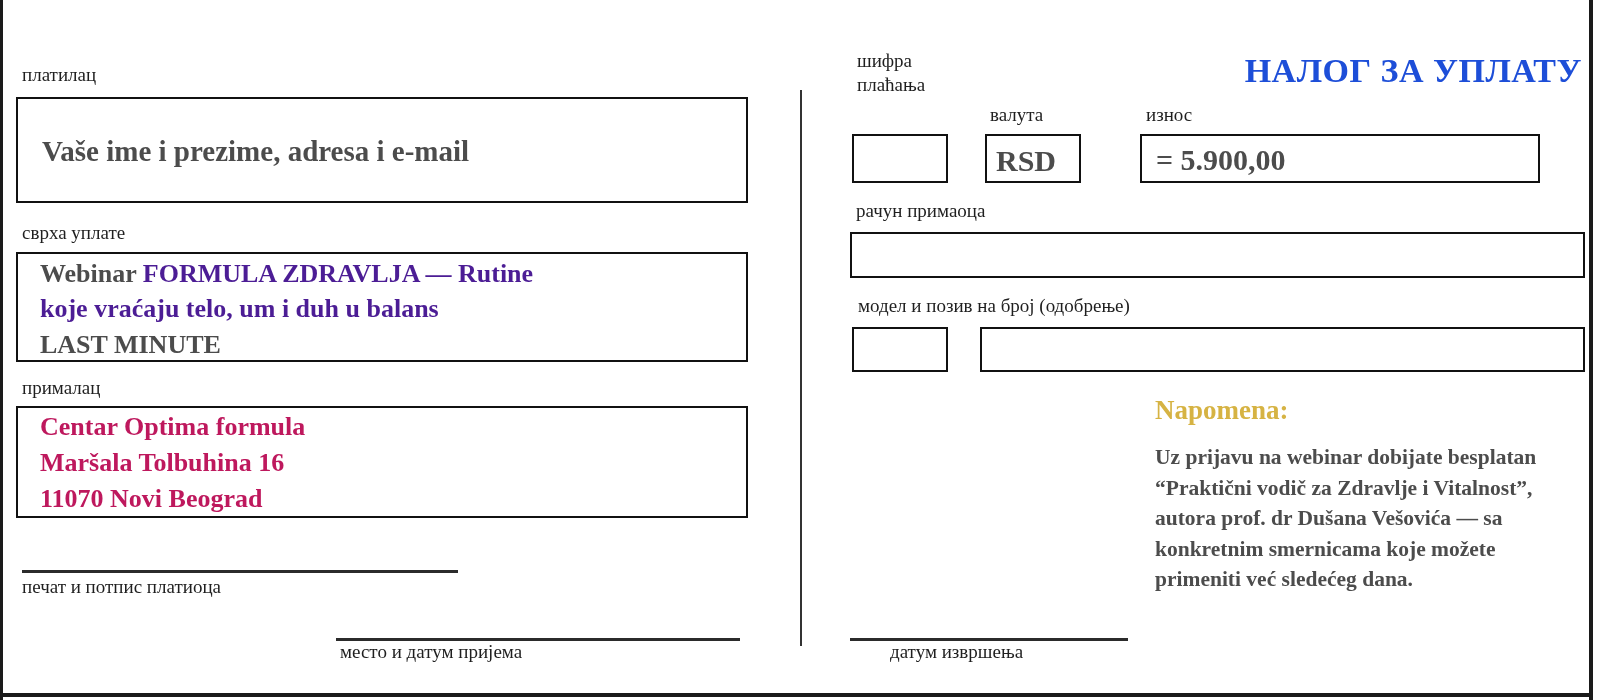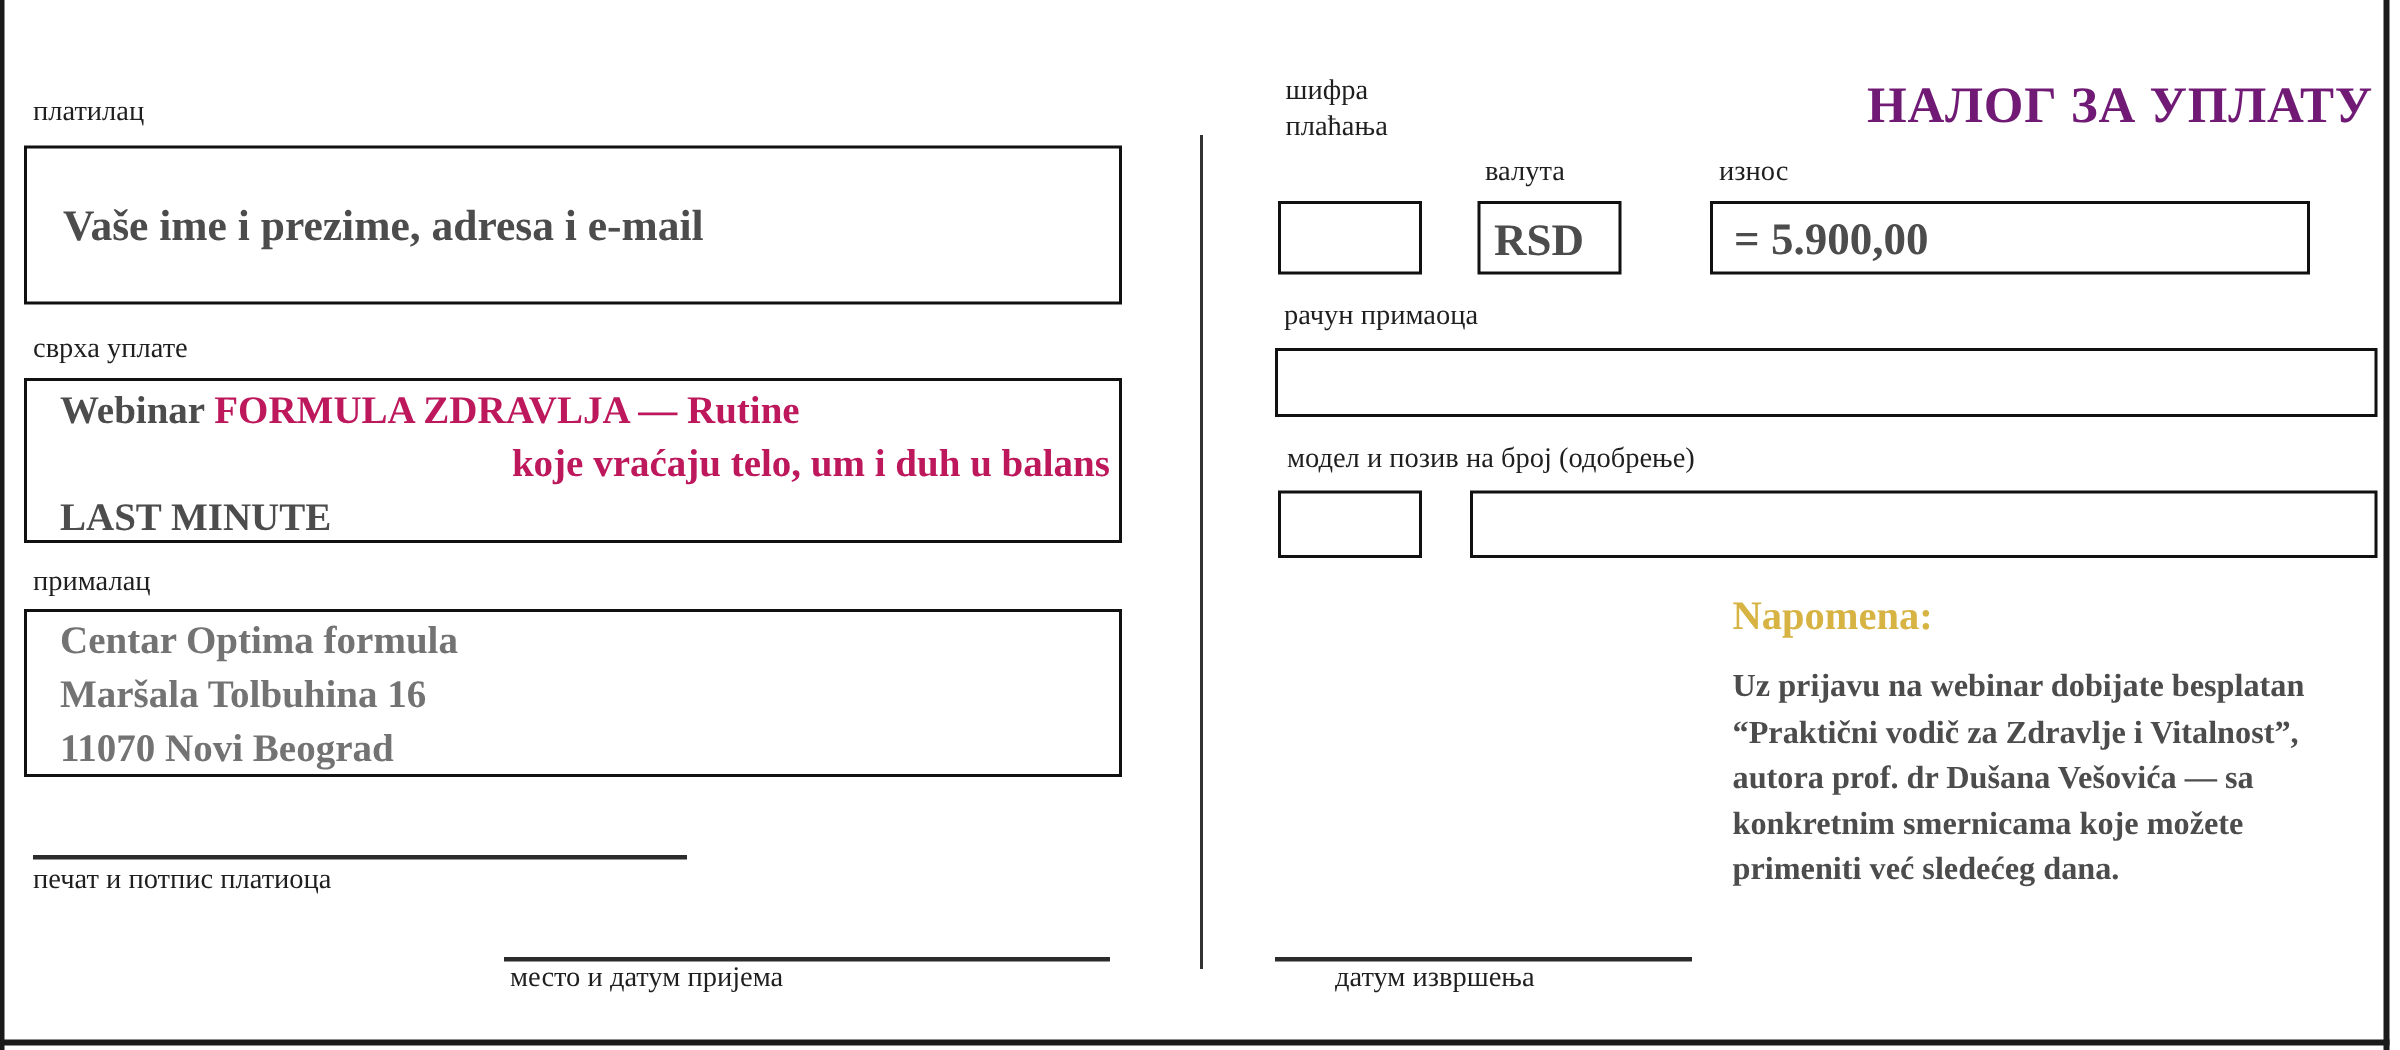--- a/index.html
+++ b/index.html
@@ -62,37 +62,37 @@
     box-sizing: border-box;
   }
 
   .val {
     position: absolute;
     color: #4c4c4c;
     font-weight: bold;
     line-height: 1.28;
     white-space: pre-line;
   }
-  .gold { color: #be185d; text-align: right; }
+  .gold { color: #4c1d95; }
   .dark { color: #4c4c4c; }
 
   
   .rule {
     position: absolute;
     height: 2.5px;
     background: #2b2b2b;
   }
 
   #title {
     position: absolute;
     right: 18px;
     top: 52px;
     font-size: 34px;
     font-weight: bold;
-    color: #701a75;
+    color: #1d4ed8;
     letter-spacing: 0.5px;
     white-space: nowrap;
   }
 
   #note-title {
     position: absolute;
     left: 1155px;
     top: 395px;
     font-size: 27px;
     font-weight: bold;
@@ -127,21 +127,21 @@
   <div class="box" style="left:16px; top:252px; width:732px; height:110px;"></div>
   <div style="position:absolute; left:40px; top:256px; width:700px; font-size:26px; font-weight:bold; line-height:1.36;">
     <span class="dark">Webinar</span>
     <span class="gold">FORMULA ZDRAVLJA —  Rutine</span>
     <span class="gold" style="display:block;">koje vraćaju telo, um i duh u balans</span>
     <span class="dark" style="display:block;">LAST MINUTE</span>
   </div>
 
   <div class="caption" style="left:22px; top:377px;text-align:right;">прималац</div>
   <div class="box" style="left:16px; top:406px; width:732px; height:112px;"></div>
-  <div style="position:absolute; left:40px; top:409px; width:700px; font-size:26px; font-weight:bold; line-height:1.38; color:#737373;">
+  <div style="position:absolute; left:40px; top:409px; width:700px; font-size:26px; font-weight:bold; line-height:1.38; color:#be185d;">
     <div>Centar Optima formula</div>
     <div>Maršala Tolbuhina 16</div>
     <div>11070 Novi Beograd</div>
   </div>
 
   <div class="rule" style="left:22px; top:570px; width:436px;"></div>
   <div class="caption" style="left:22px; top:576px;">печат и потпис платиоца</div>
 
   <div class="rule" style="left:336px; top:638px; width:404px;"></div>
   <div class="caption" style="left:340px; top:641px;">место и датум пријема</div>

